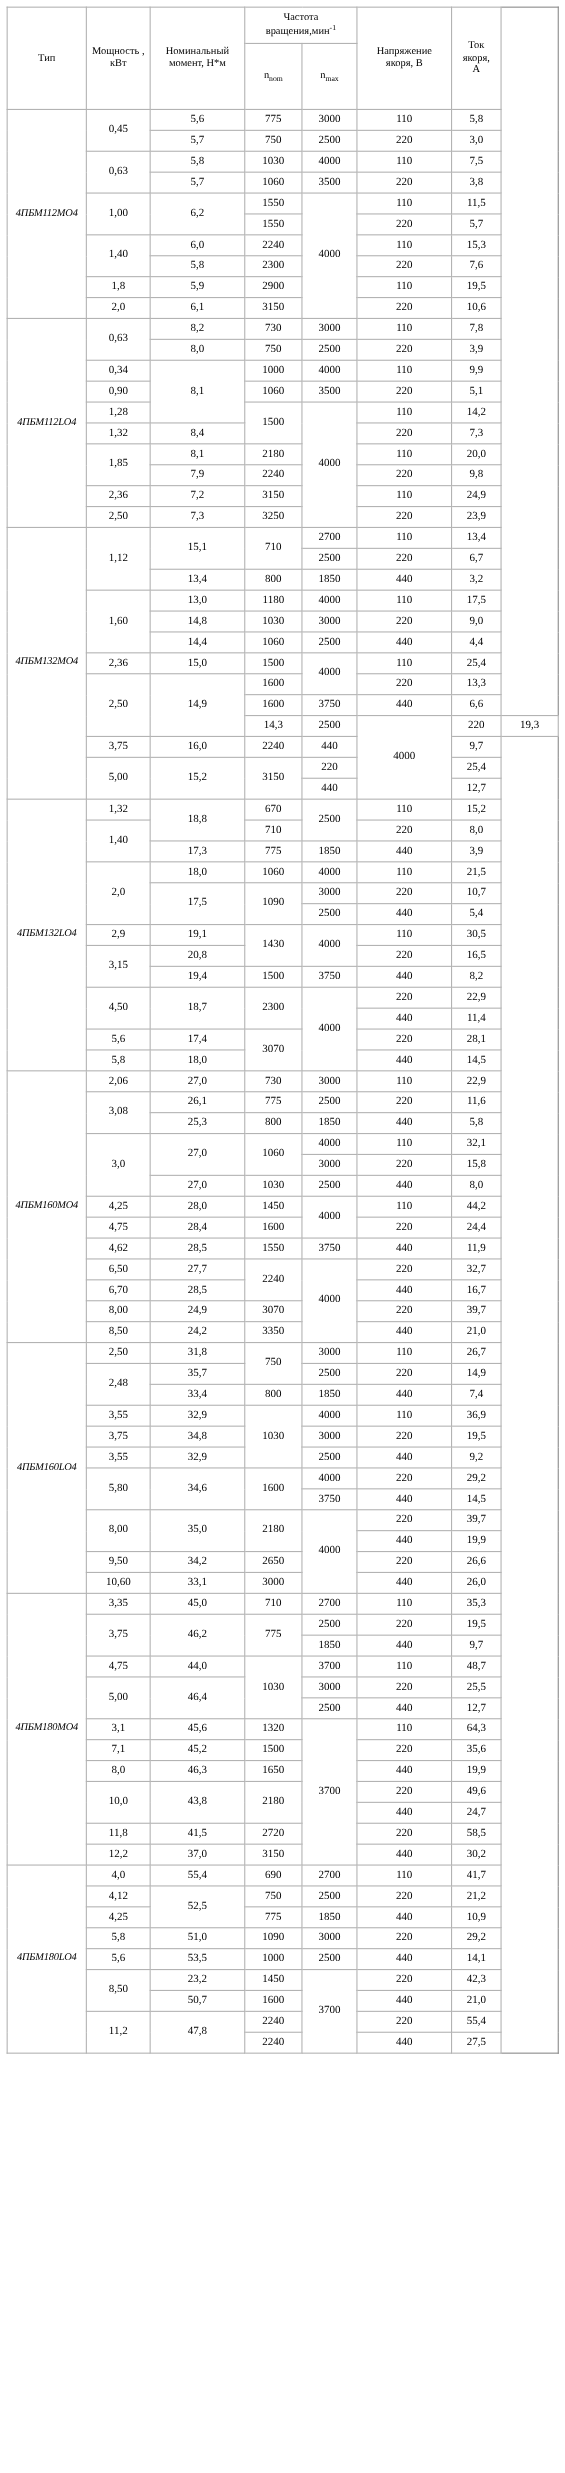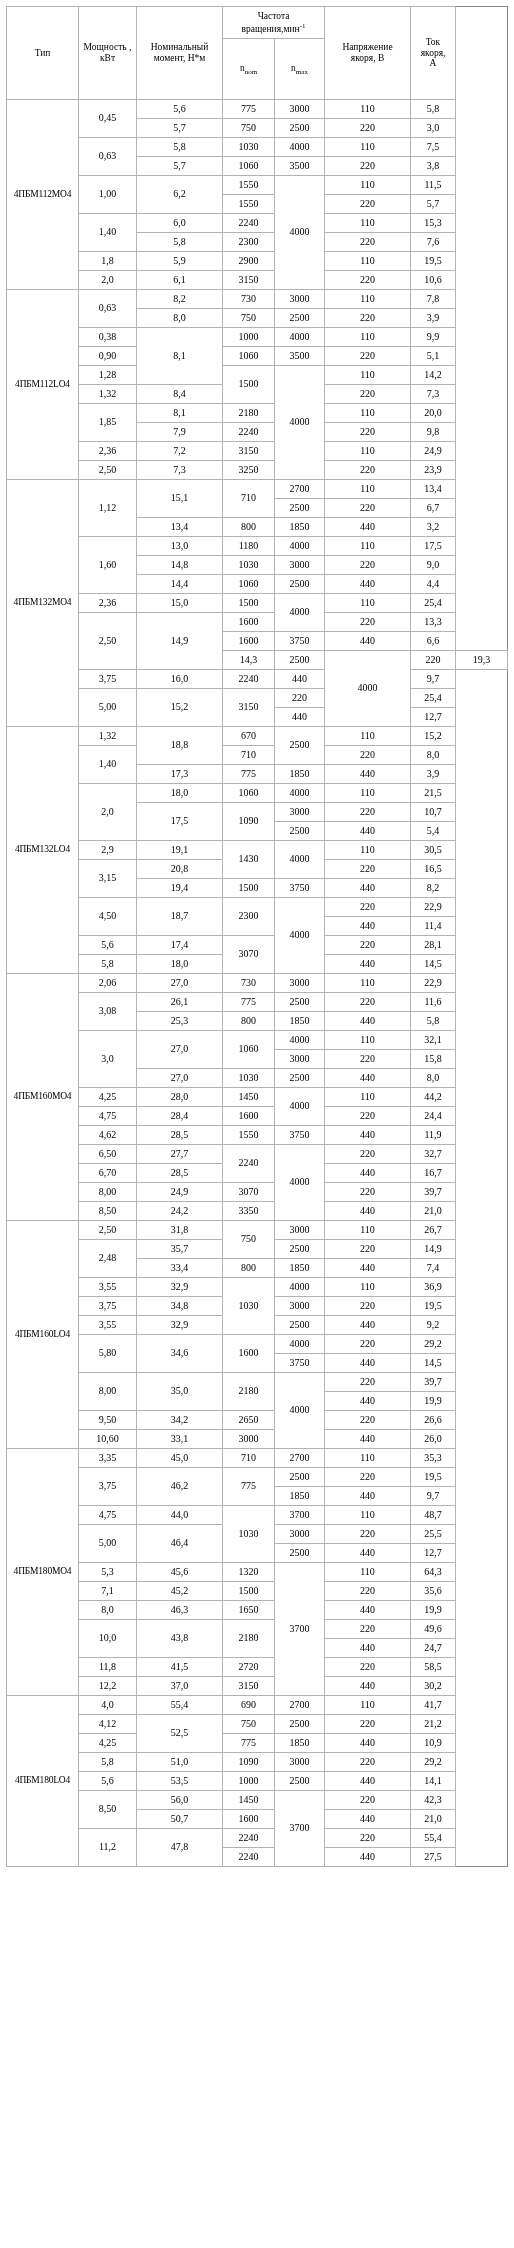--- a/index.html
+++ b/index.html
@@ -41,20 +41,21 @@
     padding:2px 1px;
     margin-left:20px;
   }
   thead th.tall{height:92px;}
   thead th.sub{height:46px;}
   th .sup{font-size:7px;vertical-align:super;}
   th .sub-n{font-size:7px;vertical-align:sub;}
   td.type{
     font-size:9.5px;
     letter-spacing:-0.2px;
+    font-style:italic;
   }
   td.num{font-size:10px;}
   
   col.c-type{width:72px;}
   col.c-pow{width:58px;}
   col.c-mom{width:86px;}
   col.c-nnom{width:52px;}
   col.c-nmax{width:50px;}
   col.c-volt{width:86px;}
   col.c-cur{width:45px;}
@@ -190,21 +191,21 @@
           <td class="num">7,8</td>
         </tr>
         <tr>
           <td class="num">8,0</td>
           <td class="num">750</td>
           <td class="num">2500</td>
           <td class="num">220</td>
           <td class="num">3,9</td>
         </tr>
         <tr>
-          <td class="num">0,38</td>
+          <td class="num">0,34</td>
           <td class="num" rowspan="3">8,1</td>
           <td class="num">1000</td>
           <td class="num">4000</td>
           <td class="num">110</td>
           <td class="num">9,9</td>
         </tr>
         <tr>
           <td class="num">0,90</td>
           <td class="num">1060</td>
           <td class="num">3500</td>
@@ -643,21 +644,21 @@
           <td class="num">3000</td>
           <td class="num">220</td>
           <td class="num">25,5</td>
         </tr>
         <tr>
           <td class="num">2500</td>
           <td class="num">440</td>
           <td class="num">12,7</td>
         </tr>
         <tr>
-          <td class="num">5,3</td>
+          <td class="num">3,1</td>
           <td class="num">45,6</td>
           <td class="num">1320</td>
           <td class="num" rowspan="7">3700</td>
           <td class="num">110</td>
           <td class="num">64,3</td>
         </tr>
         <tr>
           <td class="num">7,1</td>
           <td class="num">45,2</td>
           <td class="num">1500</td>
@@ -731,21 +732,21 @@
         <tr>
           <td class="num">5,6</td>
           <td class="num">53,5</td>
           <td class="num">1000</td>
           <td class="num">2500</td>
           <td class="num">440</td>
           <td class="num">14,1</td>
         </tr>
         <tr>
           <td class="num" rowspan="2">8,50</td>
-          <td class="num">56,0</td>
+          <td class="num">23,2</td>
           <td class="num">1450</td>
           <td class="num" rowspan="4">3700</td>
           <td class="num">220</td>
           <td class="num">42,3</td>
         </tr>
         <tr>
           <td class="num">50,7</td>
           <td class="num">1600</td>
           <td class="num">440</td>
           <td class="num">21,0</td>

